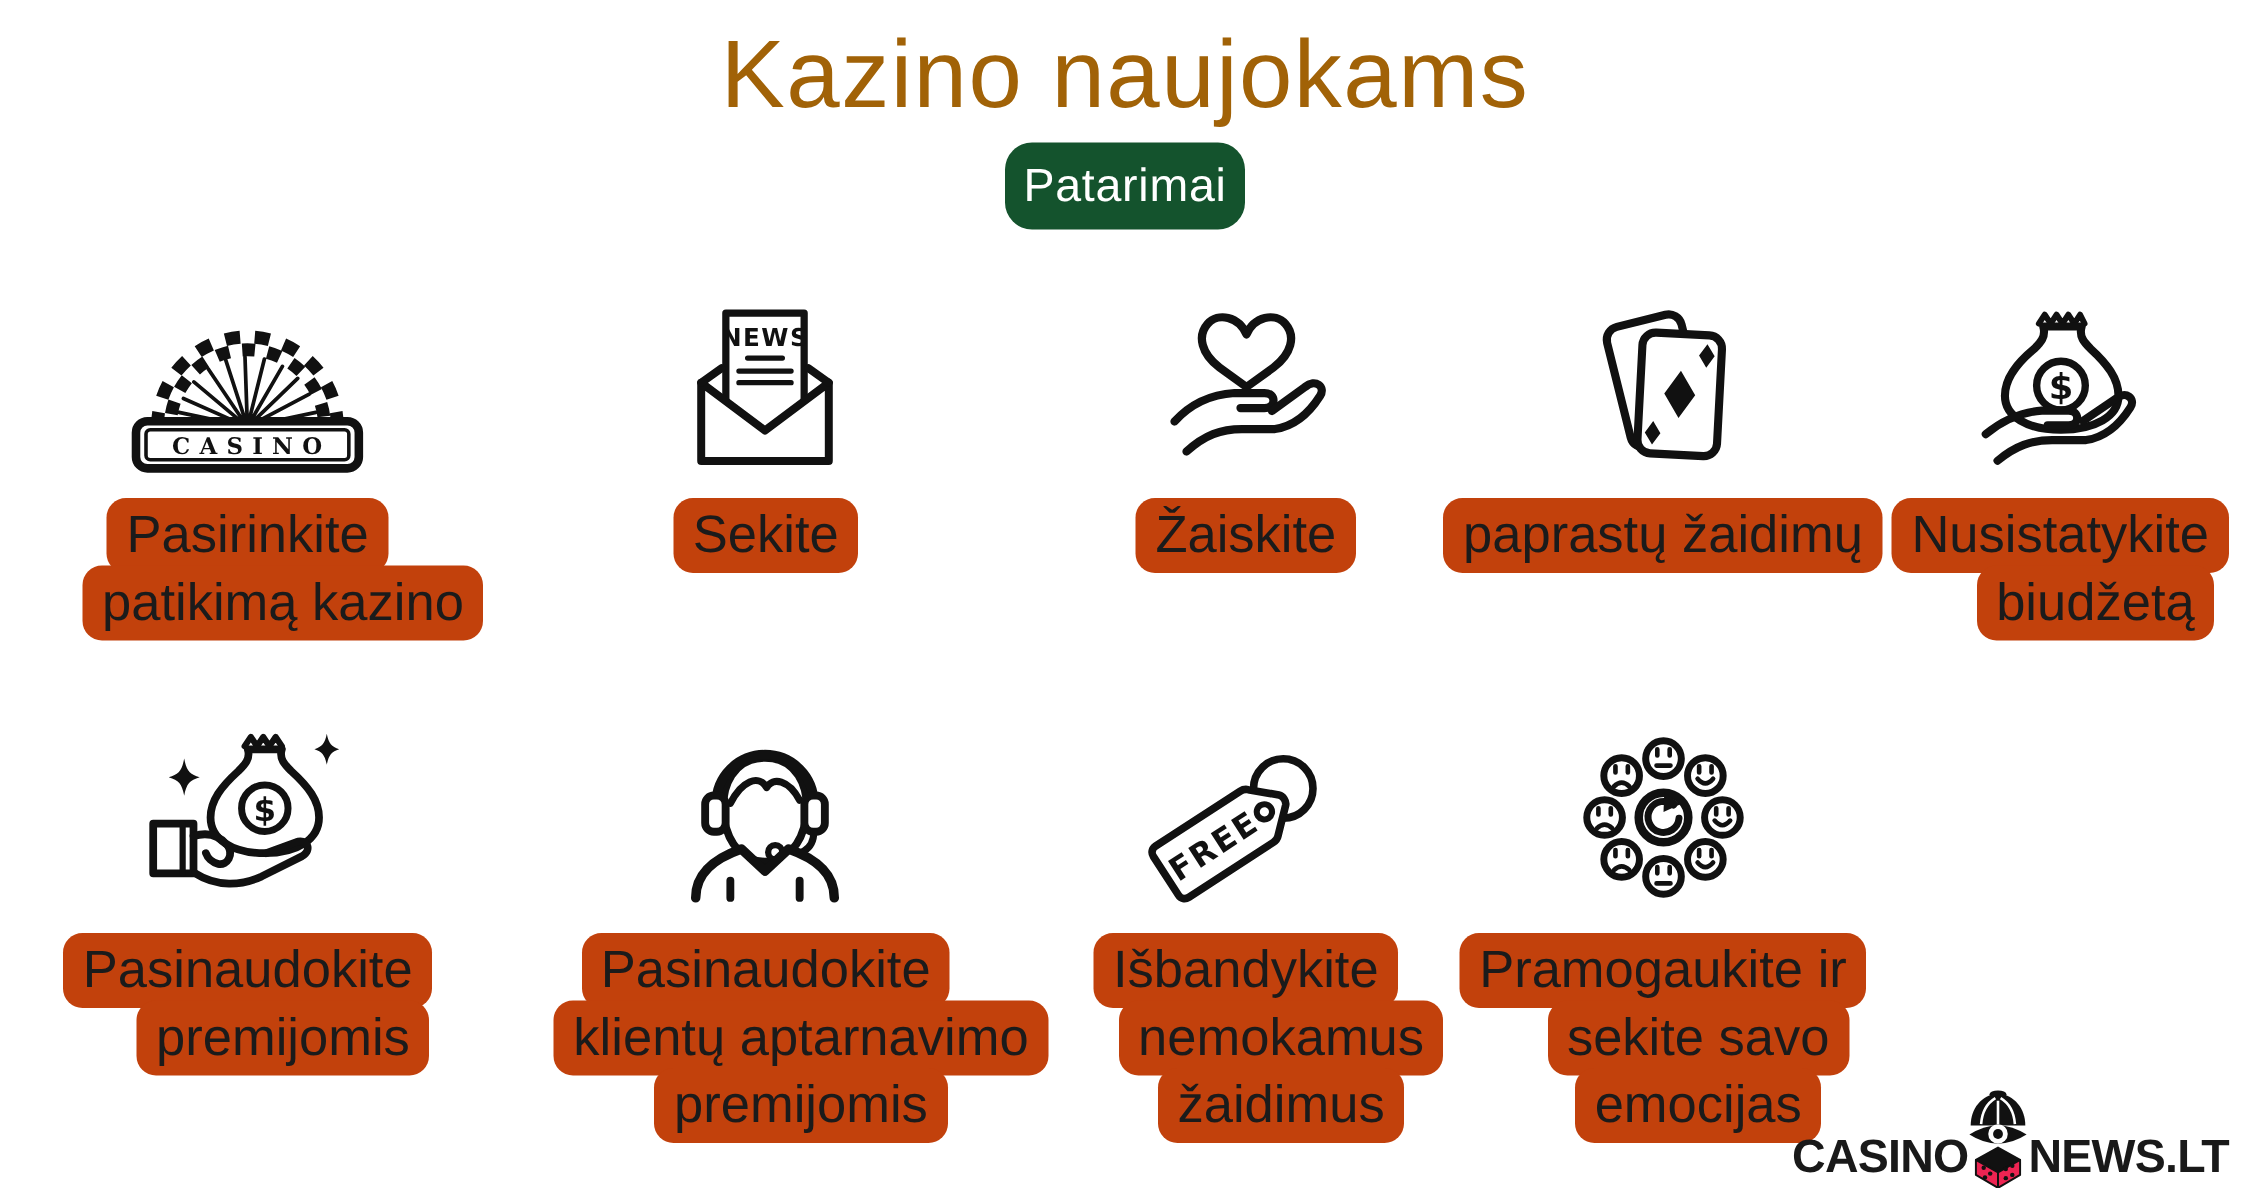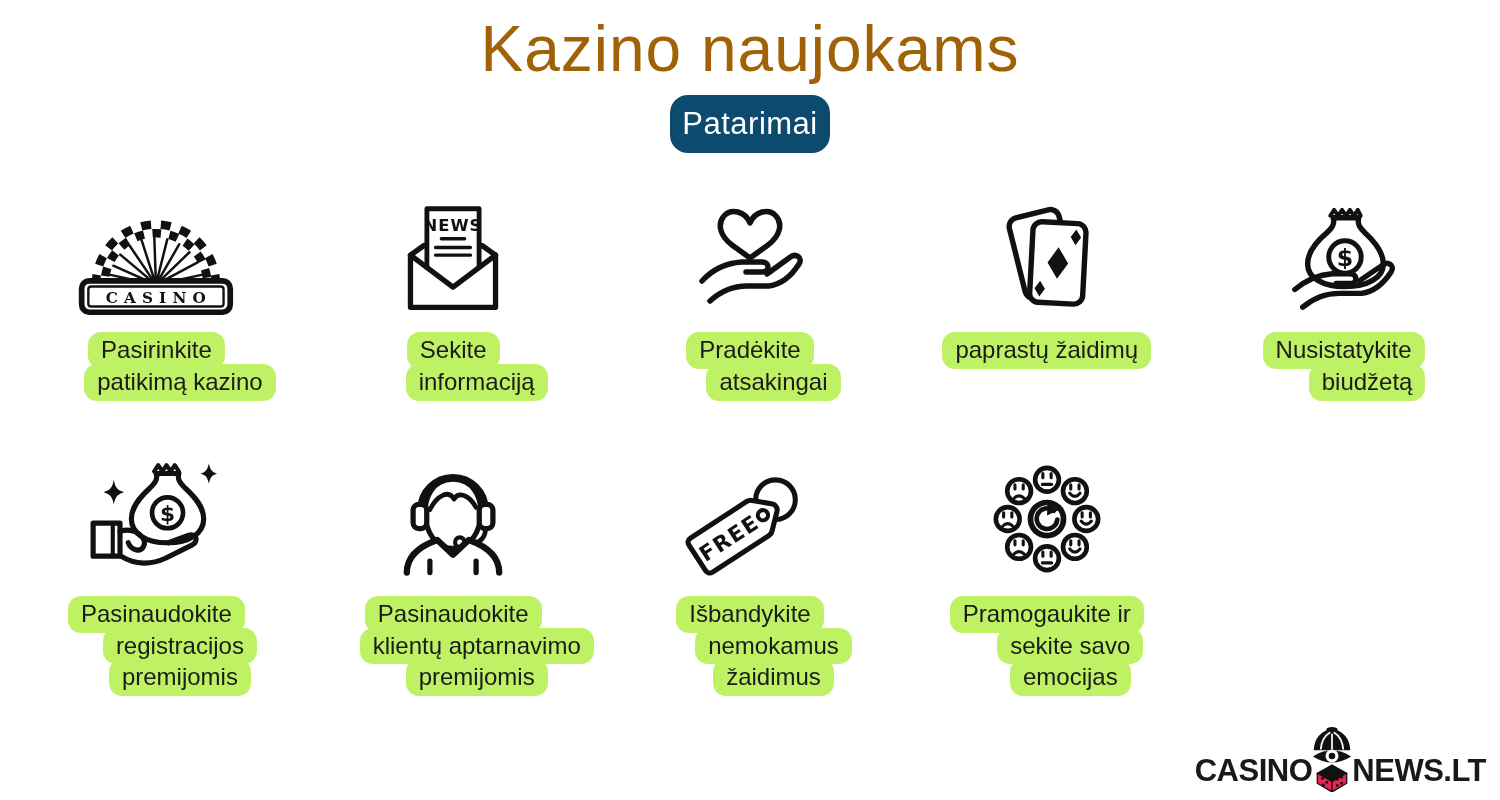--- a/index.html
+++ b/index.html
@@ -6,34 +6,34 @@
   body{
     width:1500px;height:800px;background:#ffffff;position:relative;overflow:hidden;
     font-family:"Liberation Sans","DejaVu Sans",sans-serif;color:#161616;
   }
   .title{
     text-align:center;margin:16px 0 0 0;font-size:64px;font-weight:500;
     letter-spacing:1px;color:#a16207;line-height:1.05;
   }
   .badge-row{text-align:center;margin-top:12px;}
   .badge{
-    display:inline-block;background:#0c4a6e;color:#ffffff;font-size:31px;font-weight:500;
+    display:inline-block;background:#14532d;color:#ffffff;font-size:31px;font-weight:500;
     padding:11px 12px;border-radius:18px;letter-spacing:.5px;
   }
   .grid{
     display:grid;grid-template-columns:repeat(5,1fr);
     width:1484px;margin:30px auto 0;row-gap:46px;
   }
   .item{display:flex;flex-direction:column;align-items:center;}
   .icon-box{
     height:134px;display:flex;align-items:flex-end;justify-content:center;margin-bottom:15px;
   }
   .label{display:flex;flex-direction:column;align-items:center;}
   .pill{
-    background:#bef264;border-radius:13px;padding:4px 13px;font-size:24px;font-weight:500;
+    background:#c2410c;border-radius:13px;padding:4px 13px;font-size:35px;font-weight:500;
     line-height:1.2;color:#1b1b1b;white-space:nowrap;text-align:center;
   }
   .pill + .pill{margin-top:-5px;margin-left:47px;}
   
   .k{stroke:#111;stroke-linecap:round;stroke-linejoin:round;fill:none;}
   .kb{stroke:#111;stroke-linecap:butt;fill:none;}
   .kf{stroke:#111;stroke-linecap:round;stroke-linejoin:round;fill:#ffffff;}
   .fb{fill:#111;stroke:none;}
   .it{font-family:"DejaVu Sans",sans-serif;font-weight:bold;fill:#111;stroke:none;}
   .serif{font-family:"DejaVu Serif","Liberation Serif",serif;}
@@ -76,35 +76,33 @@
       <svg viewBox="0 0 120 120" height="116">
         <path d="M33,86 L33,8 L87,8 L87,86" fill="#fff" stroke="#111" stroke-width="5" stroke-linejoin="round"></path>
         <text class="it" x="60" y="31" font-size="17" letter-spacing="1" text-anchor="middle">NEWS</text>
         <path class="k" stroke-width="3.6" d="M48,39 L72,39 M42,48 L78,48 M42,56 L78,56"></path>
         <path class="kf" stroke-width="5.5" d="M16,56 L60,89 L104,56 L104,110 L16,110 Z"></path>
         <path class="k" stroke-width="5.5" d="M16,56 L30,46 M104,56 L90,46"></path>
       </svg>
     </div>
     <div class="label">
       <span class="pill">Sekite</span>
-      <span class="pill">informaciją</span>
     </div>
   </div>
 
   <div class="item">
     <div class="icon-box">
       <svg viewBox="0 0 120 120" height="120">
         <path class="k" stroke-width="5.5" d="M60,26 C55,14 41,11 34,19 C27,27 30,39 42,48 L60,61 L78,48 C90,39 93,27 86,19 C79,11 65,14 60,26 Z"></path>
         <path class="k" stroke-width="5.5" d="M12,84 C22,73 36,66 52,65 L72,65 C80,65 80,75 72,75 L56,75"></path>
         <path class="k" stroke-width="5.5" d="M20,104 C32,93 43,89 57,89 L79,89 C93,87 102,78 109,67 C113,61 106,55 99,61 L77,77"></path>
       </svg>
     </div>
     <div class="label">
-      <span class="pill">Pradėkite</span>
-      <span class="pill">atsakingai</span>
+      <span class="pill">Žaiskite</span>
     </div>
   </div>
 
   <div class="item">
     <div class="icon-box">
       <svg viewBox="0 0 120 120" height="118">
         <g transform="rotate(-14 55 60)">
           <rect class="kf" stroke-width="5.5" x="30" y="14" width="52" height="84" rx="9"></rect>
         </g>
         <g transform="rotate(3 71 65)">
@@ -145,21 +143,20 @@
         <circle class="k" stroke-width="4.5" cx="76" cy="54" r="15"></circle>
         <text class="it" x="76" y="62" font-size="21" text-anchor="middle">$</text>
         <rect class="kf" stroke-width="5" x="4" y="64" width="26" height="32"></rect>
         <path class="k" stroke-width="4" d="M23,64 L23,96"></path>
         <path class="k" stroke-width="5" d="M30,72 C40,69 47,72 52,78 C56,84 52,91 46,90 C42,89 39,86 38,83"></path>
         <path class="k" stroke-width="5" d="M31,96 C45,105 61,104 74,98 L100,85 C107,81 103,73 96,76 L77,83"></path>
       </svg>
     </div>
     <div class="label">
       <span class="pill">Pasinaudokite</span>
-      <span class="pill">registracijos</span>
       <span class="pill">premijomis</span>
     </div>
   </div>
 
   <div class="item">
     <div class="icon-box">
       <svg viewBox="0 0 120 120" height="126">
         <path class="kf" stroke-width="5" d="M34,62 C31,40 41,23 60,23 C79,23 89,40 86,62 C83,79 73,89 60,89 C47,89 37,79 34,62 Z"></path>
         <path class="k" stroke-width="4.5" d="M38,52 C45,38 56,33 61,42 C65,35 75,37 82,50"></path>
         <path class="k" stroke-width="6" d="M29,52 A31,31 0 0 1 91,52"></path>

